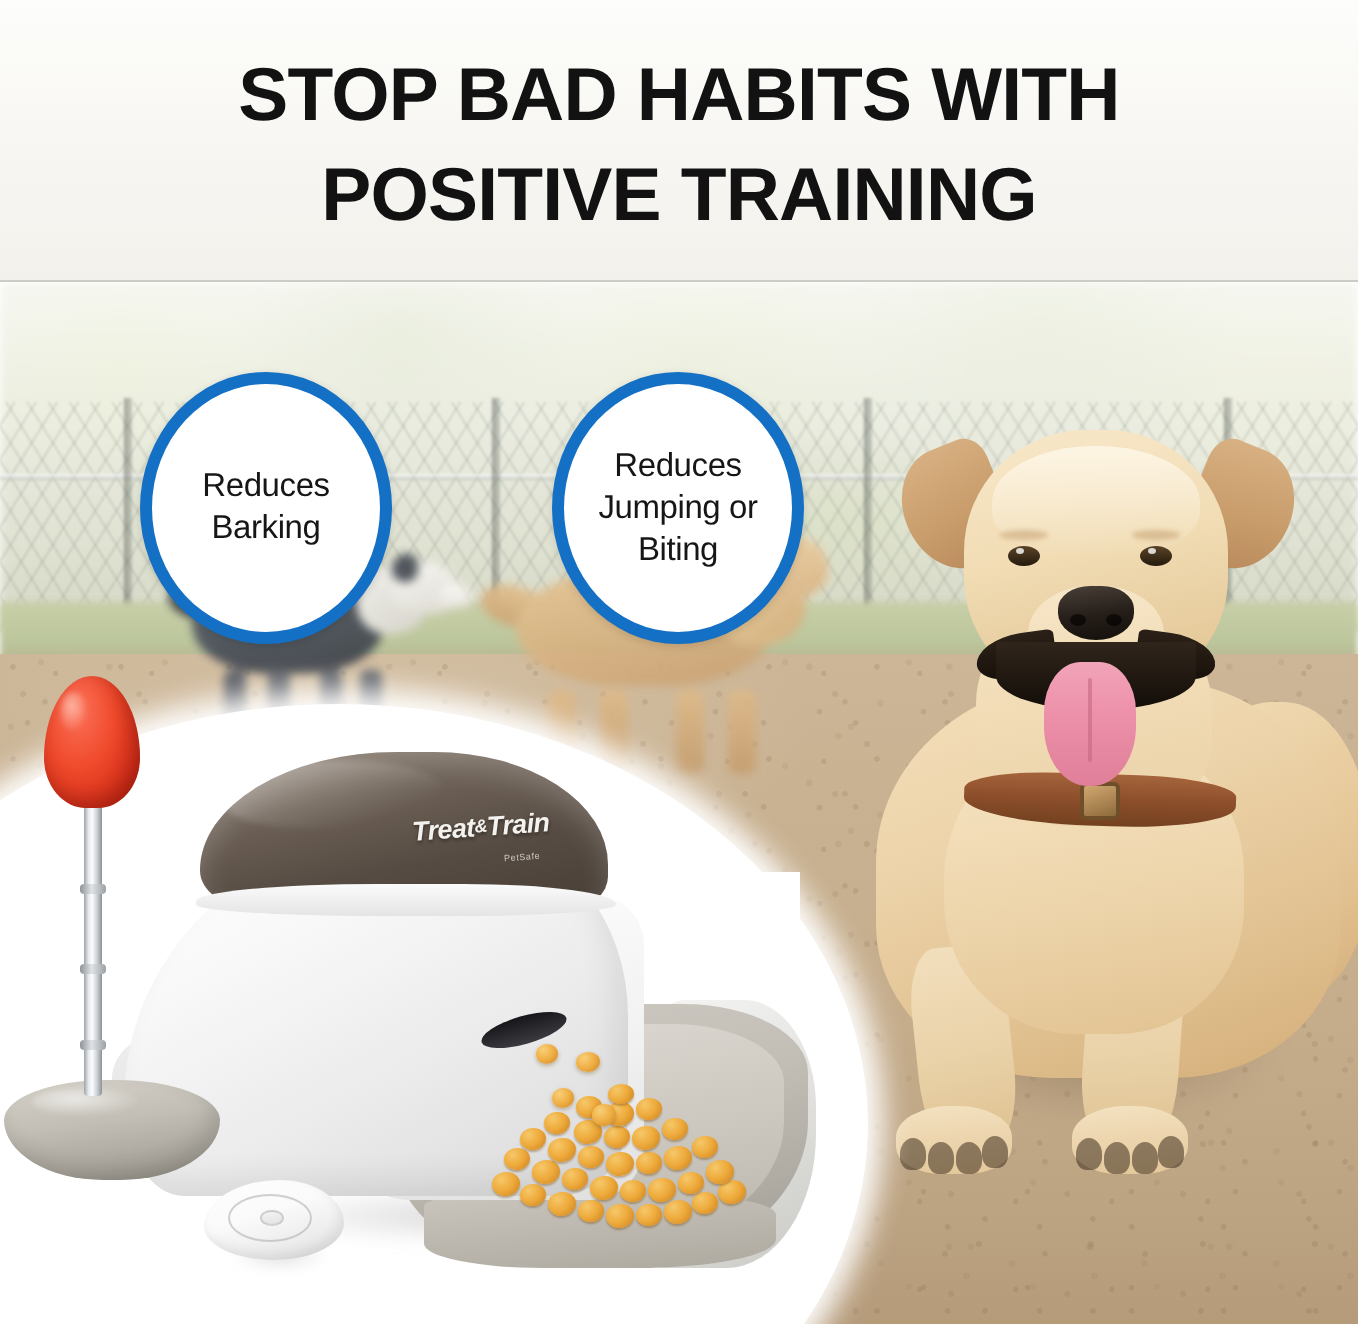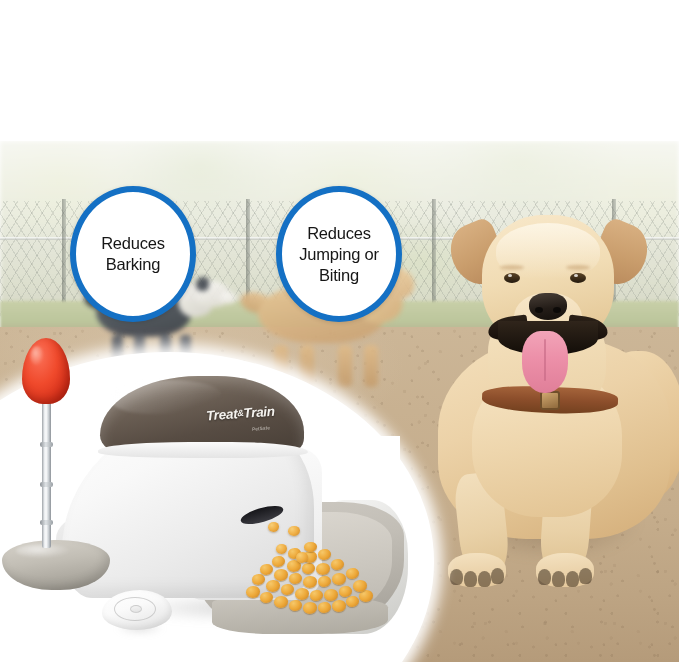--- a/index.html
+++ b/index.html
@@ -669,14 +669,18 @@
       <div class="badge-text">Reduces
 Barking</div>
     </div>
     <div class="badge badge-2">
       <div class="badge-text">Reduces
 Jumping or
 Biting</div>
     </div>
   </div>
 
+  <div class="headline-band">
+    <div class="headline">STOP BAD HABITS WITH
+POSITIVE TRAINING</div>
+  </div>
 
 </div>
 
 </body></html>

